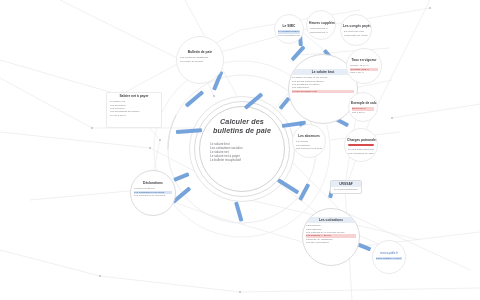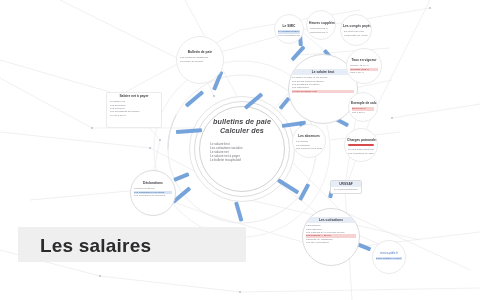--- a/index.html
+++ b/index.html
@@ -159,22 +159,22 @@
   <div class="spoke" style="left:334px;top:116px;width:16px;transform:rotate(28deg);"></div>
   <div class="spoke" style="left:300px;top:120px;width:16px;transform:rotate(64deg);"></div>
   <div class="spoke" style="left:289px;top:96px;width:14px;transform:rotate(130deg);"></div>
   <div class="spoke" style="left:300px;top:198px;width:18px;transform:rotate(-62deg);"></div>
   <div class="spoke" style="left:352px;top:240px;width:20px;transform:rotate(22deg);"></div>
   <div class="spoke" style="left:174px;top:178px;width:16px;transform:rotate(-22deg);"></div>
   <div class="spoke" style="left:300px;top:32px;width:12px;transform:rotate(86deg);"></div>
   <div class="spoke" style="left:330px;top:196px;width:12px;transform:rotate(-76deg);"></div>
 
   <div class="hub-title">
+    <div>Calculer des</div>
     <div>bulletins de paie</div>
-    <div>Calculer des</div>
   </div>
   <div class="hub-list">
     <div>Le salaire brut</div>
     <div>Les cotisations sociales</div>
     <div>Le salaire net</div>
     <div>Le salaire net à payer</div>
     <div>Le bulletin récapitulatif</div>
   </div>
 
   <div class="node circle" style="left:288px;top:54px;width:70px;height:70px;">
@@ -294,17 +294,14 @@
     </div>
   </div>
 
   <div class="node circle faint" style="left:372px;top:240px;width:34px;height:34px;">
     <div class="n-link" style="margin-top:10px;">service-public.fr</div>
     <div class="n-body">
       <div class="hb">Fiche pratique en ligne</div>
     </div>
   </div>
 
-  <div class="titlebar">
-    <span>Les salaires</span>
-  </div>
 
 </div>
 
 </body></html>

